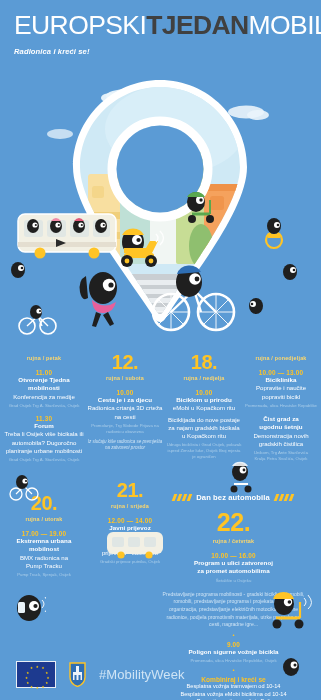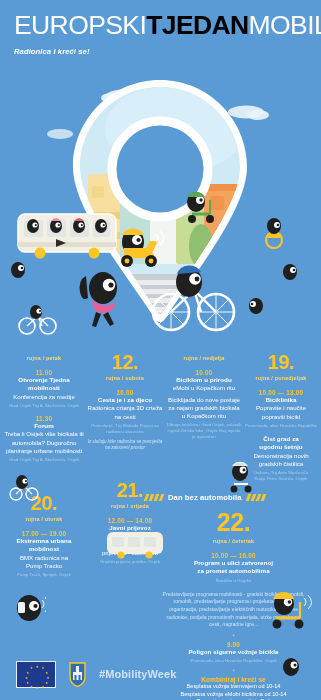--- a/index.html
+++ b/index.html
@@ -8,57 +8,57 @@
     font-family: "Liberation Sans", sans-serif;
     background: #5b9bd5;
     overflow: hidden;
   }
   .poster { position: relative; width: 321px; height: 700px; background: #5b9bd5; }
 
   
   .header { position: absolute; top: 0; left: 0; width: 321px; padding: 12px 14px 0 14px; z-index: 30; }
   .title-line { white-space: nowrap; line-height: 1; }
   .t-thin { font-size: 26.5px; color: #ffffff; font-weight: 300; letter-spacing: -0.6px; }
-  .t-bold { font-size: 26.5px; color: #000000; font-weight: 700; letter-spacing: -0.6px; }
+  .t-bold { font-size: 26.5px; color: #404040; font-weight: 700; letter-spacing: -0.6px; }
   .subtitle { font-size: 15.5px; color: #ffffff; font-weight: 400; margin-top: 1px; letter-spacing: -0.2px; }
   .tagline { font-size: 7.6px; color: #ffffff; font-weight: 700; font-style: italic; margin-top: 8px; letter-spacing: 0.1px; }
 
   
   .illo { position: absolute; top: 74px; left: 0; width: 321px; height: 282px; z-index: 5; }
   .illo svg { display: block; }
 
   
   .schedule { position: absolute; top: 352px; left: 0; width: 321px; height: 300px; z-index: 20; }
   .col { position: absolute; text-align: center; }
   .daynum { font-size: 20px; font-weight: 700; color: #ffc425; line-height: 1; letter-spacing: -0.5px; }
   .daysub { font-size: 5.4px; font-weight: 700; color: #ffd86b; letter-spacing: 0.2px; margin-top: 3px; }
   .time { font-size: 6.4px; font-weight: 700; color: #ffc425; letter-spacing: 0.2px; }
   .evt-title { font-size: 6.2px; font-weight: 700; color: #ffffff; line-height: 1.35; letter-spacing: 0.05px; }
   .evt-desc { font-size: 6.1px; font-weight: 400; color: #ffffff; line-height: 1.35; }
   .evt-note { font-size: 4.3px; font-weight: 400; color: #a9cdea; line-height: 1.4; margin-top: 2px; }
   .evt-note-i { font-size: 4.5px; font-style: italic; color: #cfe4f5; line-height: 1.4; }
   .blk { margin-top: 6px; }
 
   
-  .banner { position: absolute; display: flex; align-items: center; justify-content: flex-start; gap: 5px; }
+  .banner { position: absolute; display: flex; align-items: center; justify-content: center; gap: 5px; }
   .banner-txt { font-size: 7.6px; font-weight: 700; color: #ffffff; letter-spacing: 0.1px; white-space: nowrap; }
   .slashes { display: flex; gap: 2px; }
   .slash { width: 3px; height: 7px; background: #ffc425; transform: skewX(-20deg); }
 
   .big22 { font-size: 25px; font-weight: 700; color: #ffc425; line-height: 1; letter-spacing: -0.5px; }
   .prog-list { font-size: 5.1px; color: #cfe4f5; line-height: 1.5; }
   .dot-sep { color: #ffc425; font-size: 6px; margin: 3px 0; }
   .combine { font-size: 6.6px; font-weight: 700; color: #ffc425; }
 
   
   .footer { position: absolute; bottom: 0; left: 0; width: 321px; height: 52px; z-index: 30; display: flex; align-items: center; padding-left: 16px; gap: 13px; }
   .euflag { width: 40px; height: 27px; background: #1d3a8f; border: 1.2px solid #e8eef5; position: relative; }
   .euflag .star { position: absolute; width: 2.6px; height: 2.6px; color: #ffcc00; font-size: 3.4px; line-height: 2.6px; text-align: center; }
   .crest { width: 17px; height: 25px; position: relative; }
-  .hashtag { font-size: 11px; font-weight: 700; color: #cfe4f5; letter-spacing: 0.1px; }
+  .hashtag { font-size: 13px; font-weight: 400; color: #cfe4f5; letter-spacing: 0.1px; }
 </style>
 </head>
 <body>
 
 <div class="poster">
 
   <div class="header">
     <div class="title-line">
       <span class="t-thin">EUROPSKI</span><span class="t-bold">TJEDAN</span><span class="t-thin">MOBILNOSTI</span>
     </div>
@@ -274,34 +274,34 @@
         <div class="evt-title">Cesta je i za djecu</div>
         <div class="evt-desc">Radionica crtanja
 3D crteža na cesti</div>
         <div class="evt-note">Promolanje, Trg Slobode
 Prijava na radionicu obavezna</div>
         <div class="evt-note-i" style="margin-top:4px;">Iz slučaju kiše radionica se premješta na zatvoreni prostor</div>
       </div>
     </div>
 
     <div class="col" style="left:166px; top:0; width:76px;">
+      <div class="daynum">18.</div>
       <div class="daysub">rujna / nedjelja</div>
       <div class="blk" style="margin-top:8px;">
         <div class="time">10.00</div>
         <div class="evt-title">Biciklom u prirodu</div>
         <div class="evt-desc">eMobi u Kopačkom ritu</div>
         <div class="evt-desc" style="margin-top:3px;">Biciklijada do nove postaje za najam gradskih bicikala u Kopačkom ritu</div>
         <div class="evt-note">Udruga biciklista i Grad Osijek, polazak
 ispred Zimske luke, Osijek
 Broj mjesta je ograničen</div>
       </div>
     </div>
 
     <div class="col" style="left:244px; top:0; width:74px;">
-      <div class="daynum">19.</div>
       <div class="daysub">rujna / ponedjeljak</div>
       <div class="blk" style="margin-top:8px;">
         <div class="time">10.00 — 13.00</div>
         <div class="evt-title">Biciklinika</div>
         <div class="evt-desc" style="white-space:pre-line;">Popravite i naučite
 popraviti bicikl</div>
         <div class="evt-note">Promenada, ulica Hrvatske Republike</div>
       </div>
       <div class="blk">
         <div class="evt-title" style="white-space:pre-line;">Čist grad za

